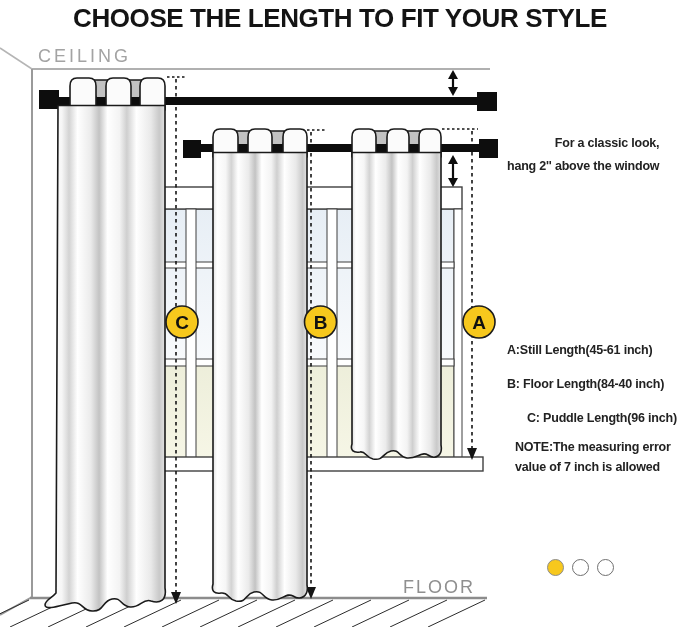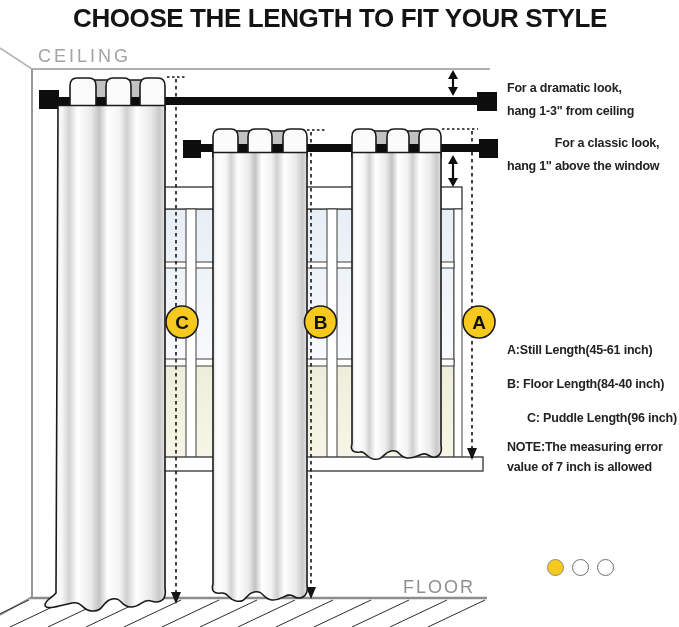--- a/index.html
+++ b/index.html
@@ -18,21 +18,21 @@
   .marker-letter{font-size:19px;font-weight:700;fill:#111;text-anchor:middle;}
   .ann{
     position:absolute;left:507px;color:#222222;font-size:12.5px;font-weight:700;
     letter-spacing:-0.2px;line-height:23px;white-space:nowrap;
   }
   .ann-dramatic{top:77px;}
   .ann-classic{top:132px;text-align:right;}
   .ann-length-a{top:339px;}
   .ann-length-b{top:373px;}
   .ann-length-c{top:407px;margin-left:20px;}
-  .ann-note{top:437px;line-height:20px;}
+  .ann-note{top:437px;line-height:20px;margin-left:8px;}
   .dots{position:absolute;left:547px;top:559px;display:flex;gap:8px;}
   .dot{
     width:17px;height:17px;border-radius:50%;
     border:1.5px solid #6f6f6f;background:#ffffff;box-sizing:border-box;
   }
   .dot.active{background:#f7c81d;border-color:#8c8c8c;}
 </style>
 </head>
 <body>
 
@@ -198,27 +198,23 @@
     <g>
       <circle cx="320.5" cy="322" r="16" fill="#f7c81d" stroke="#1c1c1c" stroke-width="1.6"></circle>
       <text class="marker-letter" x="320.5" y="329">B</text>
     </g>
     <g>
       <circle cx="479" cy="322" r="16" fill="#f7c81d" stroke="#1c1c1c" stroke-width="1.6"></circle>
       <text class="marker-letter" x="479" y="329">A</text>
     </g>
   </svg>
 
-  <div class="ann ann-dramatic">
-    <div>For a dramatic look,</div>
-    <div>hang 1-3" from ceiling</div>
-  </div>
   <div class="ann ann-classic">
     <div>For a classic look,</div>
-    <div>hang 1'' above the window</div>
+    <div>hang 2'' above the window</div>
   </div>
   <div class="ann ann-length-a">A:Still Length(45-61 inch)</div>
   <div class="ann ann-length-b">B: Floor Length(84-40 inch)</div>
   <div class="ann ann-length-c">C: Puddle Length(96 inch)</div>
   <div class="ann ann-note">
     <div>NOTE:The measuring error</div>
     <div>value of 7 inch is allowed</div>
   </div>
 
   <div class="dots">

